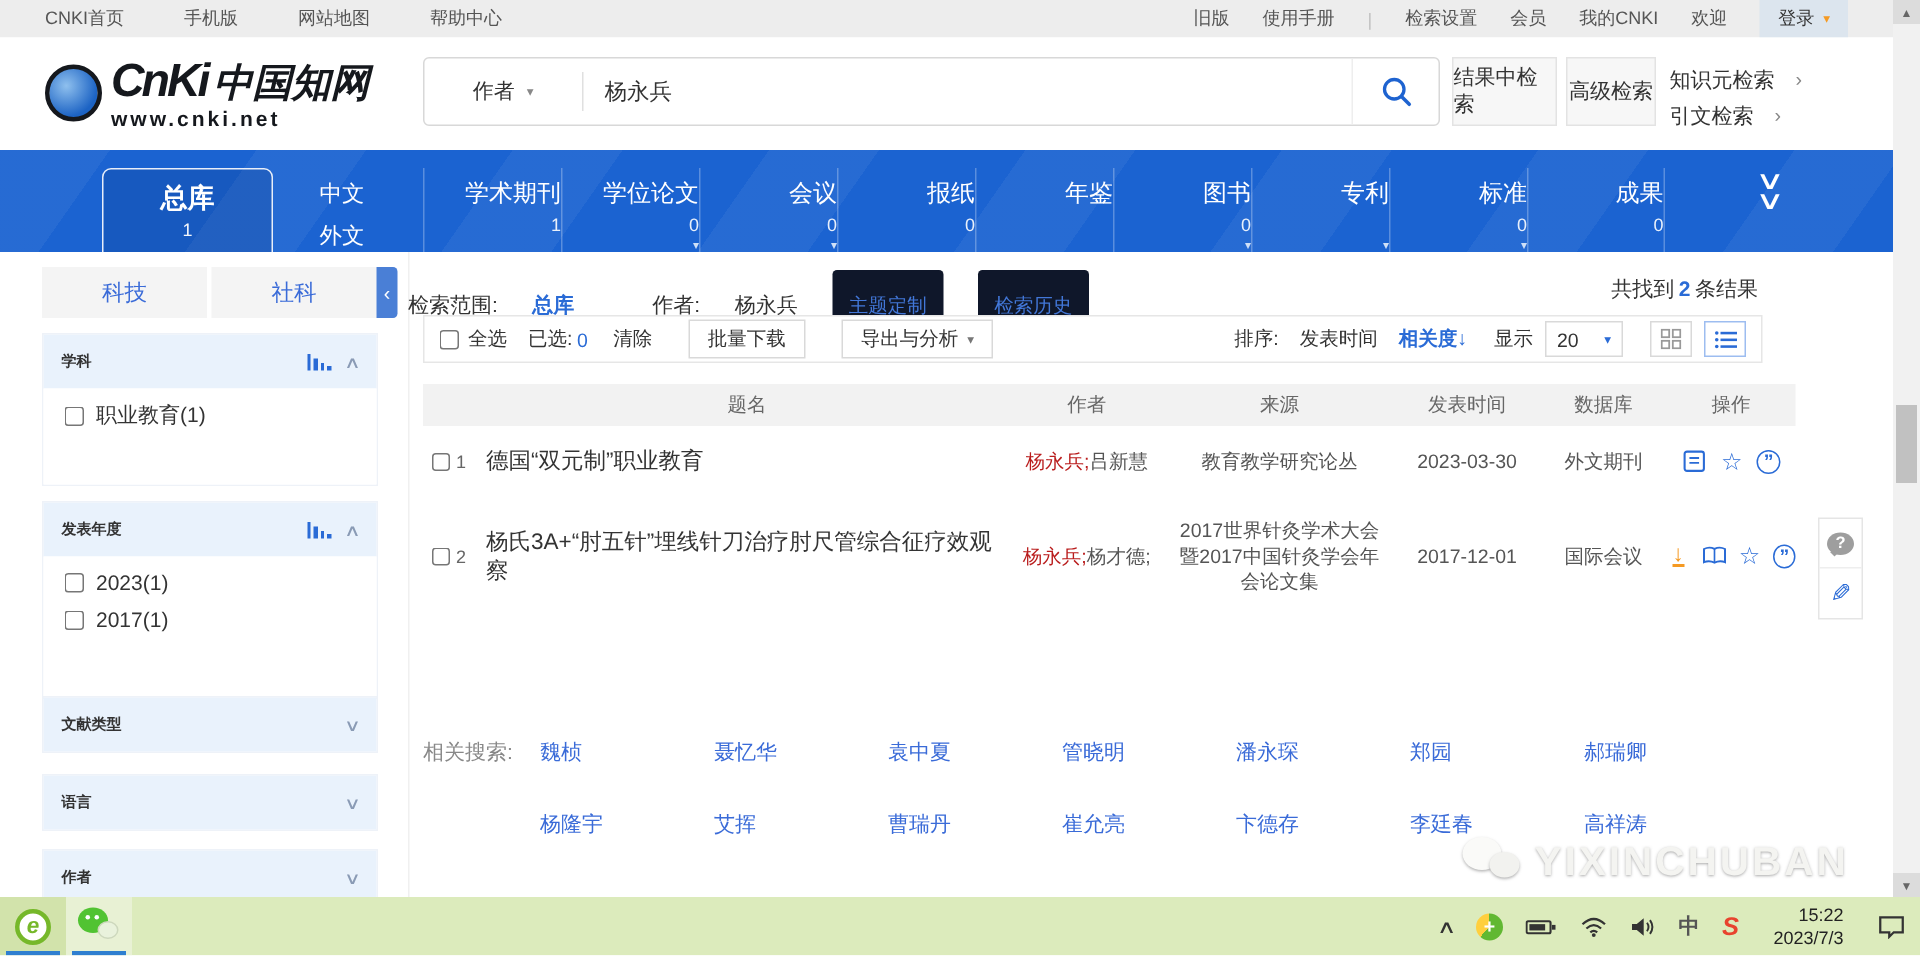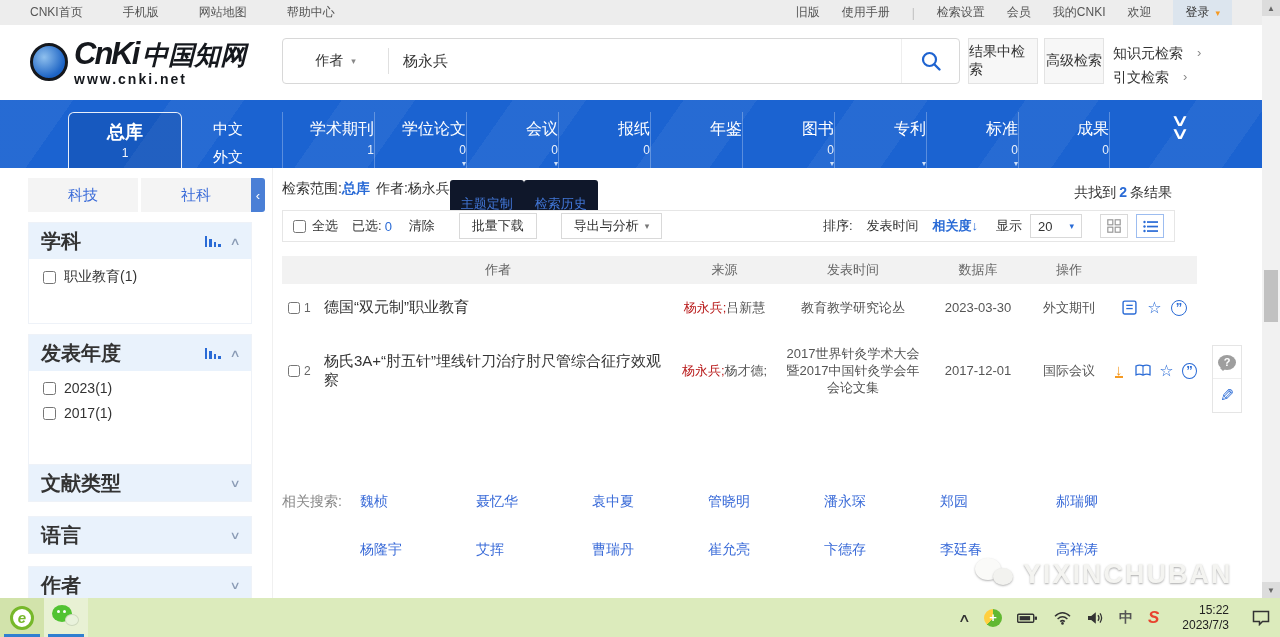--- a/index.html
+++ b/index.html
@@ -55,32 +55,32 @@
 
 .content{position:absolute;left:0;top:168px;width:1280px;height:430px;background:#fff}
 .v-div{position:absolute;left:272px;top:0;width:1px;height:430px;background:#f0f0f0}
 
 
 .side-tabs{position:absolute;left:28px;top:10px;display:flex;gap:3px}
 .side-tab{width:110px;height:34px;background:#f4f4f4;color:#3a6bd8;font-size:15px;display:flex;align-items:center;justify-content:center;cursor:pointer}
 .side-collapse{position:absolute;left:251px;top:10px;width:14px;height:34px;background:#4a7fd6;color:#fff;font-size:13px;display:flex;align-items:center;justify-content:center;border-radius:0 3px 3px 0;cursor:pointer}
 .fp{position:absolute;left:28px;width:224px;border:1px solid #eef2f8}
 .fp-head{height:36px;background:#e9f2fc;display:flex;align-items:center;padding:0 12px;cursor:pointer}
-.fp-title{font-size:20px;font-weight:700;color:#333}
+.fp-title{font-size:10px;font-weight:700;color:#333}
 .fp-icons{margin-left:auto;display:flex;align-items:center;gap:10px}
 .bars{display:inline-flex;align-items:flex-end;gap:2px;height:12px}
 .bars i{width:2.5px;background:#2a6bd6;display:inline-block}
 .bars .b1{height:11px}.bars .b2{height:8px}.bars .b3{height:5px}.bars .b4{height:3px}
 .fp-chev{color:#8a9bb5;font-size:11px;transform:scaleX(1.4)}
 .fp-body{background:#fff}
 .fp-item{display:flex;align-items:center;gap:8px;font-size:14px;color:#333;padding:9px 14px 0 14px;cursor:pointer}
 .fp-item input{width:13px;height:13px;cursor:pointer}
 
 
-.crumbs{position:absolute;left:282px;top:12px;display:flex;align-items:flex-start;gap:0;font-size:14px;color:#333}
+.crumbs{position:absolute;left:272px;top:12px;display:flex;align-items:center;gap:23px;font-size:14px;color:#333}
 .crumb-blue{color:#2a6bd6;font-weight:700}
 .chip{background:#0f172a;color:#4277d8;font-size:13px;padding:15px 11px;border-radius:3px;cursor:pointer}
 .found{position:absolute;right:108px;top:16px;font-size:14px;color:#333}
 .found b{color:#2a6bd6;font-weight:700;padding:0 3px}
 .toolbar{position:absolute;left:282px;top:42px;width:893px;height:32px;border:1px solid #e6e6e6;background:#fff;display:flex;align-items:center;font-size:13px;color:#333;padding:0 10px}
 .toolbar .gap{margin-left:14px}
 .toolbar input{width:13px;height:13px;cursor:pointer}
 .tb-count{color:#2a6bd6;padding:0 3px}
 .tl-btn{border:1px solid #d9d9d9;background:#fff;height:26px;display:flex;align-items:center;padding:0 12px;gap:6px;cursor:pointer;margin-left:24px}
 .tl-btn .caret{font-size:9px;color:#777}
@@ -420,20 +420,21 @@
             <circle cx="1.5" cy="11" r="1.2" fill="#2a6bd6"></circle>
               <rect x="4" y="10.2" width="11" height="1.7" fill="#2a6bd6"></rect>
           </svg>
         </span>
       </span>
     </div>
 
     <div class="rtable">
       <div class="trow thead">
         <div></div>
+        <div>题名</div>
         <div>作者</div>
         <div>来源</div>
         <div>发表时间</div>
         <div>数据库</div>
         <div>操作</div>
       </div>
 
       <div class="trow tr-item">
         <div class="sel">
           <input type="checkbox" style="">

